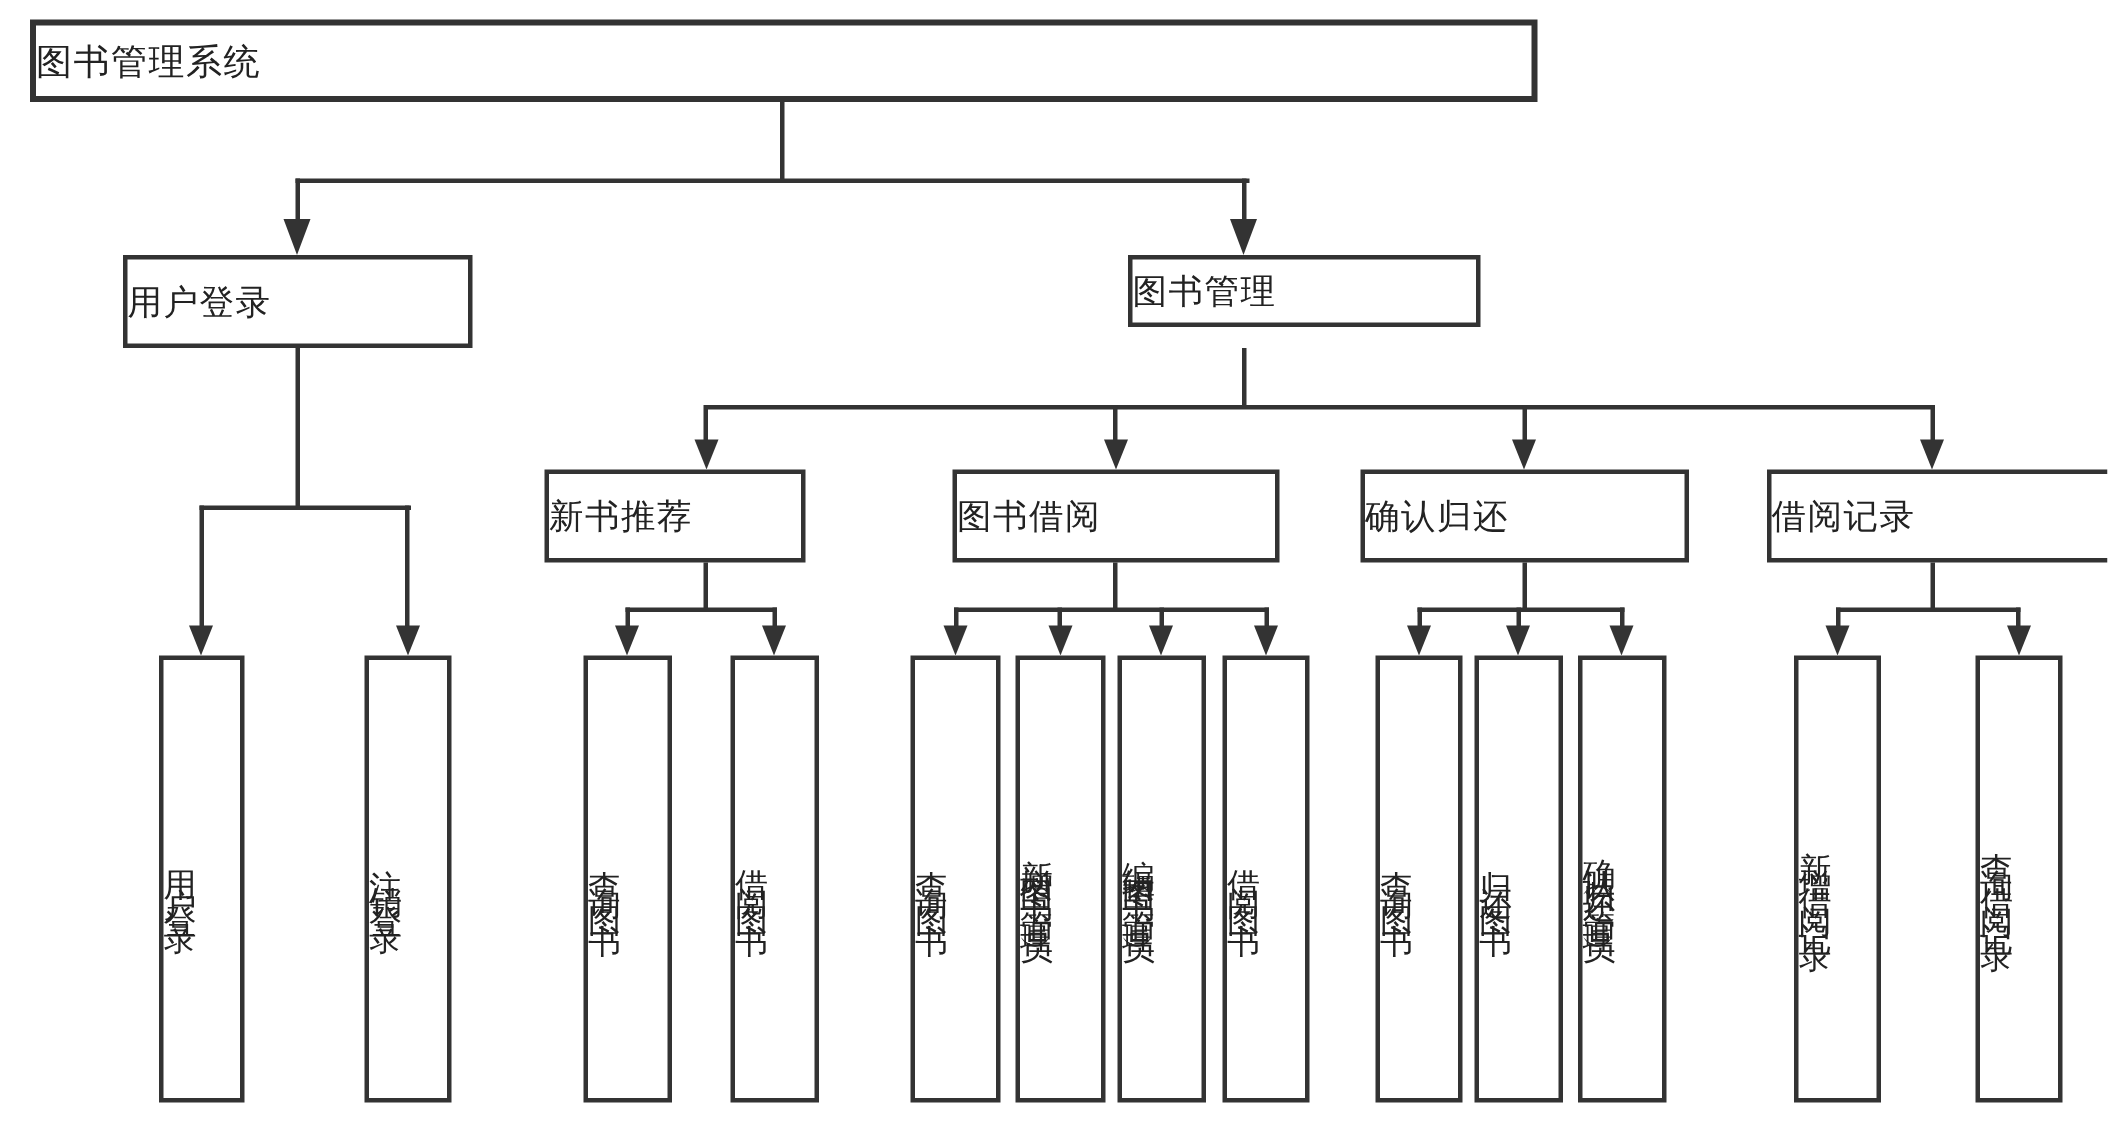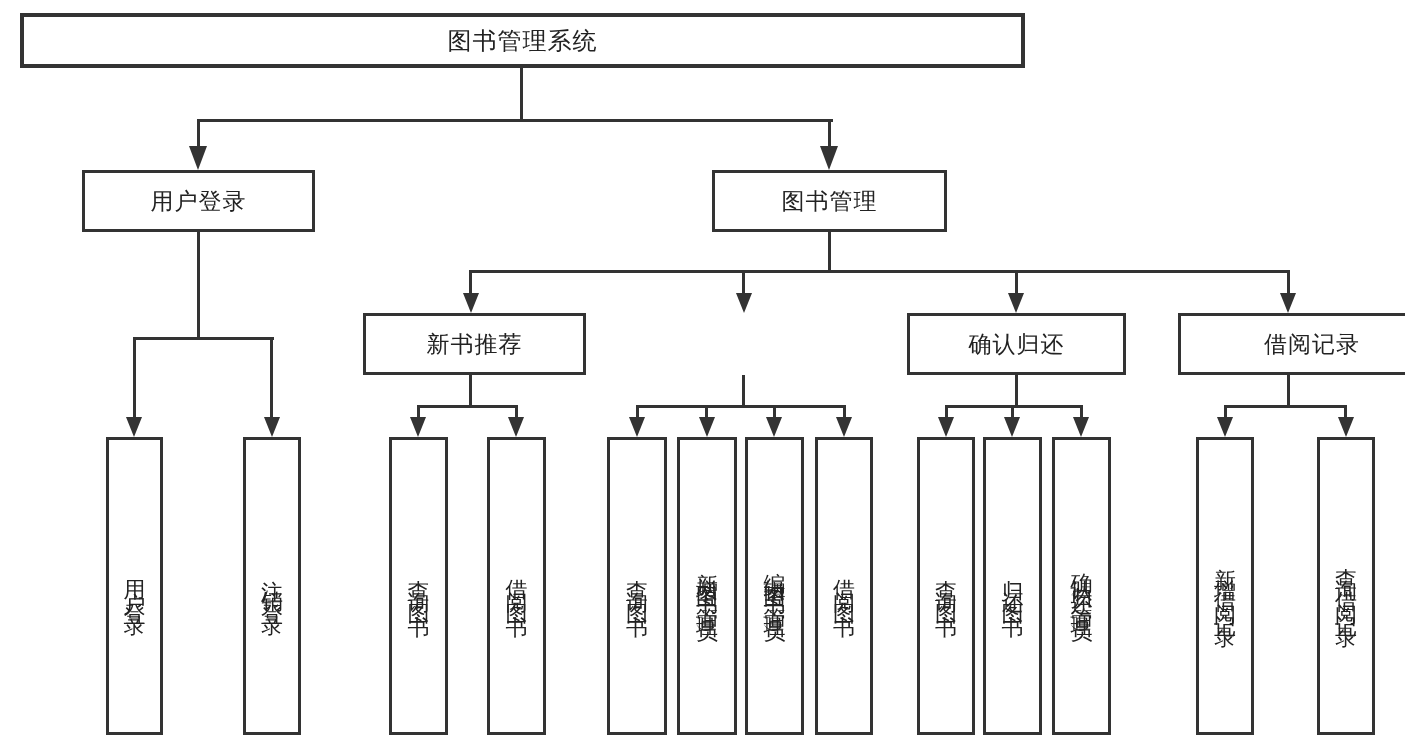--- a/index.html
+++ b/index.html
@@ -5,21 +5,21 @@
   :root{
     --line:#333333; --text:#222222; --boxbg:#ffffff; --wm:#b0b0b0; --bg:#ffffff;
   }
   html,body{margin:0;padding:0;background:var(--bg);}
   #canvas{
     position:relative;width:1405px;height:747px;background:var(--bg);
     font-family:"Liberation Sans","DejaVu Sans",sans-serif;overflow:hidden;
   }
   .box{
     position:absolute;box-sizing:border-box;background:var(--boxbg);
-    border:3px solid var(--line);display:flex;align-items:center;justify-content:center;
+    border:3px solid var(--line);display:flex;align-items:center;
     color:var(--text);
   }
   .box.root{border-width:4px;}
   .hlabel{font-size:23px;letter-spacing:1px;white-space:nowrap;}
   .hlabel.big{font-size:24px;}
   .vtext{
     writing-mode:vertical-rl;text-orientation:mixed;
     font-size:22px;line-height:1;letter-spacing:12px;white-space:nowrap;
   }
   .vtext.long{letter-spacing:7px;}
@@ -49,21 +49,21 @@
   <i class="line" style="left:520px;top:68px;width:3px;height:52px"></i>
   <i class="line" style="left:197px;top:119px;width:636px;height:3px"></i>
   <i class="line" style="left:197px;top:119px;width:3px;height:30px"></i>
   <i class="arrow lg" style="left:189px;top:146px"></i>
   <i class="line" style="left:828px;top:119px;width:3px;height:30px"></i>
   <i class="arrow lg" style="left:820px;top:146px"></i>
 
   <div class="box" style="left:82px;top:170px;width:233px;height:62px">
     <span class="hlabel">用户登录</span>
   </div>
-  <div class="box" style="left:712px;top:170px;width:235px;height:62px">
+  <div class="box" style="left:752px;top:170px;width:235px;height:48px">
     <span class="hlabel">图书管理</span>
   </div>
 
   <i class="line" style="left:197px;top:232px;width:3px;height:106px"></i>
   <i class="line" style="left:133px;top:337px;width:141px;height:3px"></i>
   <i class="line" style="left:133px;top:337px;width:3px;height:83px"></i>
   <i class="arrow" style="left:126px;top:417px"></i>
   <i class="line" style="left:270px;top:337px;width:3px;height:83px"></i>
   <i class="arrow" style="left:264px;top:417px"></i>
 
@@ -71,22 +71,25 @@
   <i class="line" style="left:470px;top:270px;width:820px;height:3px"></i>
   <i class="line" style="left:469px;top:270px;width:3px;height:25px"></i>
   <i class="arrow" style="left:463px;top:293px"></i>
   <i class="line" style="left:742px;top:270px;width:3px;height:25px"></i>
   <i class="arrow" style="left:736px;top:293px"></i>
   <i class="line" style="left:1015px;top:270px;width:3px;height:25px"></i>
   <i class="arrow" style="left:1008px;top:293px"></i>
   <i class="line" style="left:1287px;top:270px;width:3px;height:25px"></i>
   <i class="arrow" style="left:1280px;top:293px"></i>
 
-  <div class="box" style="left:363px;top:313px;width:223px;height:62px">
+  <div class="box" style="left:363px;top:313px;width:174px;height:62px">
     <span class="hlabel">新书推荐</span>
+  </div>
+  <div class="box" style="left:635px;top:313px;width:218px;height:62px">
+    <span class="hlabel">图书借阅</span>
   </div>
   <div class="box" style="left:907px;top:313px;width:219px;height:62px">
     <span class="hlabel">确认归还</span>
   </div>
   <div class="box" style="left:1178px;top:313px;width:268px;height:62px">
     <span class="hlabel">借阅记录</span>
   </div>
 
   <i class="line" style="left:469px;top:375px;width:3px;height:32px"></i>
   <i class="line" style="left:417px;top:405px;width:101px;height:3px"></i>

